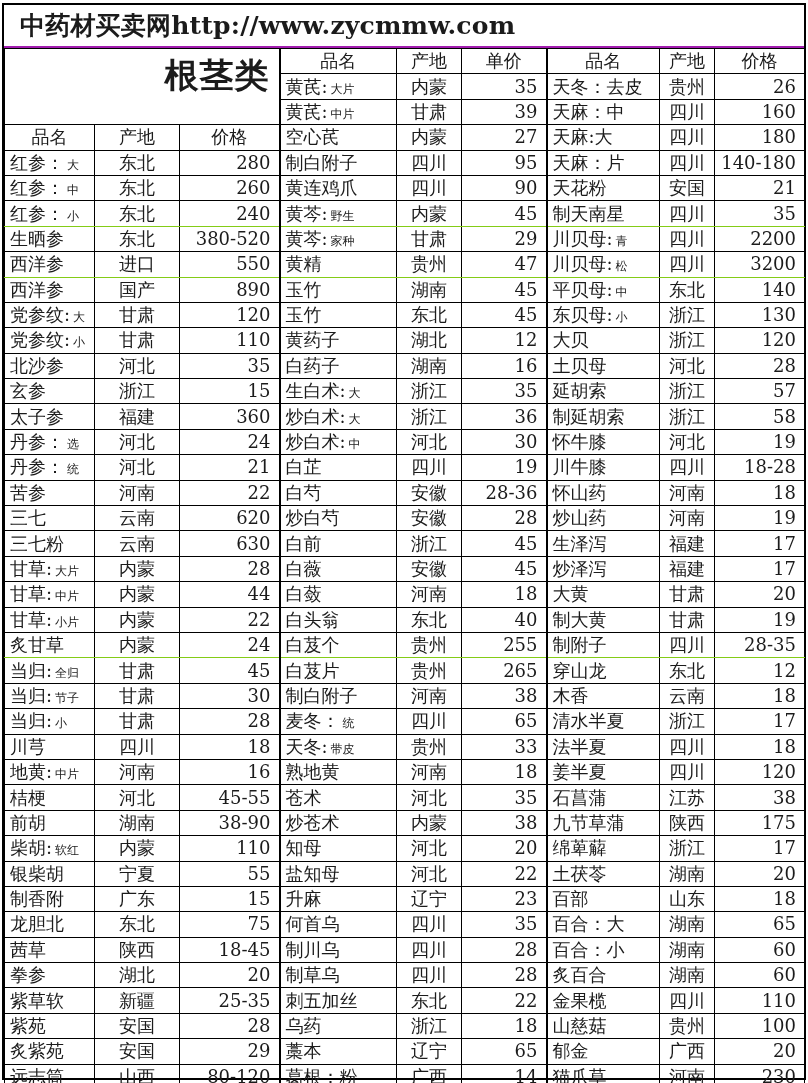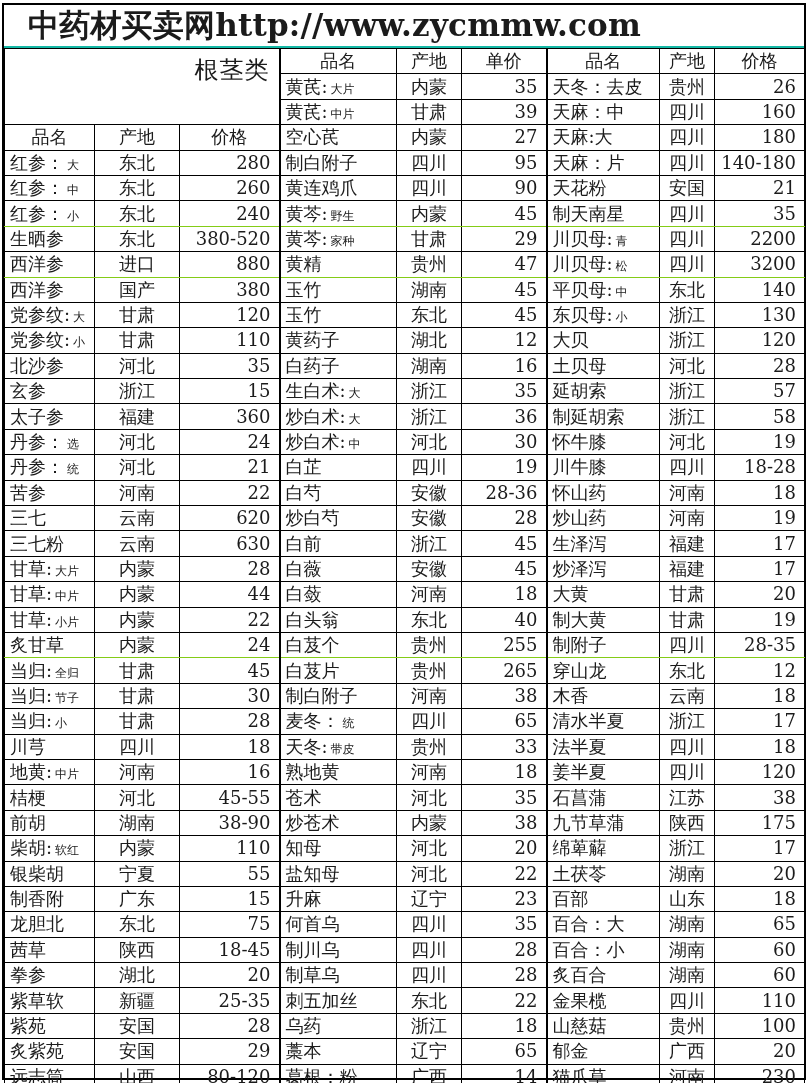--- a/index.html
+++ b/index.html
@@ -9,23 +9,23 @@
     color:#1b1b1b;
   }
   .page {
     position:absolute; left:2px; top:3px;
     width:800px; height:1073px;
     border:2px solid #000;
     background:#fff;
   }
   .banner {
     height:41px; line-height:41px;
-    border-bottom:2px solid #14b8a6;
-    font-weight:bold; font-size:31px;
-    padding-left:24px;
+    border-bottom:2px solid #a21caf;
+    font-weight:bold; font-size:25px;
+    padding-left:16px;
     white-space:nowrap; overflow:hidden;
     letter-spacing:0.2px;
   }
   table.price-grid {
     border-collapse:collapse;
     table-layout:fixed;
     width:100%;
     height:1028px;
   }
   td,th {
@@ -35,21 +35,21 @@
     height:24.4px;
     color:#1b1b1b;
     line-height:1;
   }
   th { text-align:center;margin-left:12px; }
   td.name  { text-align:left;  padding-left:5px; }
   td.origin{ text-align:center; }
   td.price { text-align:right; padding-right:8px; }
   .sm { font-size:12px; margin-left:3px; }
   td.cat-title {
-    font-size:24px; font-weight:normal;
+    font-size:34px; font-weight:bold;
     text-align:right; vertical-align:top;
     padding:9px 9px 0 0;
     letter-spacing:1px;
   }
   .sec { border-left:2px solid #000 !important; }
   tr.thick td, tr.thick th { border-bottom:1px solid #84cc16; }
 </style>
 </head>
 <body>
 
@@ -144,32 +144,32 @@
           <td class="name sec"><span>黄芩:</span><span class="sm">家种</span></td>
           <td class="origin">甘肃</td>
           <td class="price">29</td>
           <td class="name sec"><span>川贝母:</span><span class="sm">青</span></td>
           <td class="origin">四川</td>
           <td class="price">2200</td>
         </tr>
         <tr class="thick">
           <td class="name"><span>西洋参</span><span class="sm"></span></td>
           <td class="origin">进口</td>
-          <td class="price">880</td>
+          <td class="price">550</td>
           <td class="name sec"><span>黄精</span><span class="sm"></span></td>
           <td class="origin">贵州</td>
           <td class="price">47</td>
           <td class="name sec"><span>川贝母:</span><span class="sm">松</span></td>
           <td class="origin">四川</td>
           <td class="price">3200</td>
         </tr>
         <tr>
           <td class="name"><span>西洋参</span><span class="sm"></span></td>
           <td class="origin">国产</td>
-          <td class="price">380</td>
+          <td class="price">890</td>
           <td class="name sec"><span>玉竹</span><span class="sm"></span></td>
           <td class="origin">湖南</td>
           <td class="price">45</td>
           <td class="name sec"><span>平贝母:</span><span class="sm">中</span></td>
           <td class="origin">东北</td>
           <td class="price">140</td>
         </tr>
         <tr>
           <td class="name"><span>党参纹:</span><span class="sm">大</span></td>
           <td class="origin">甘肃</td>

